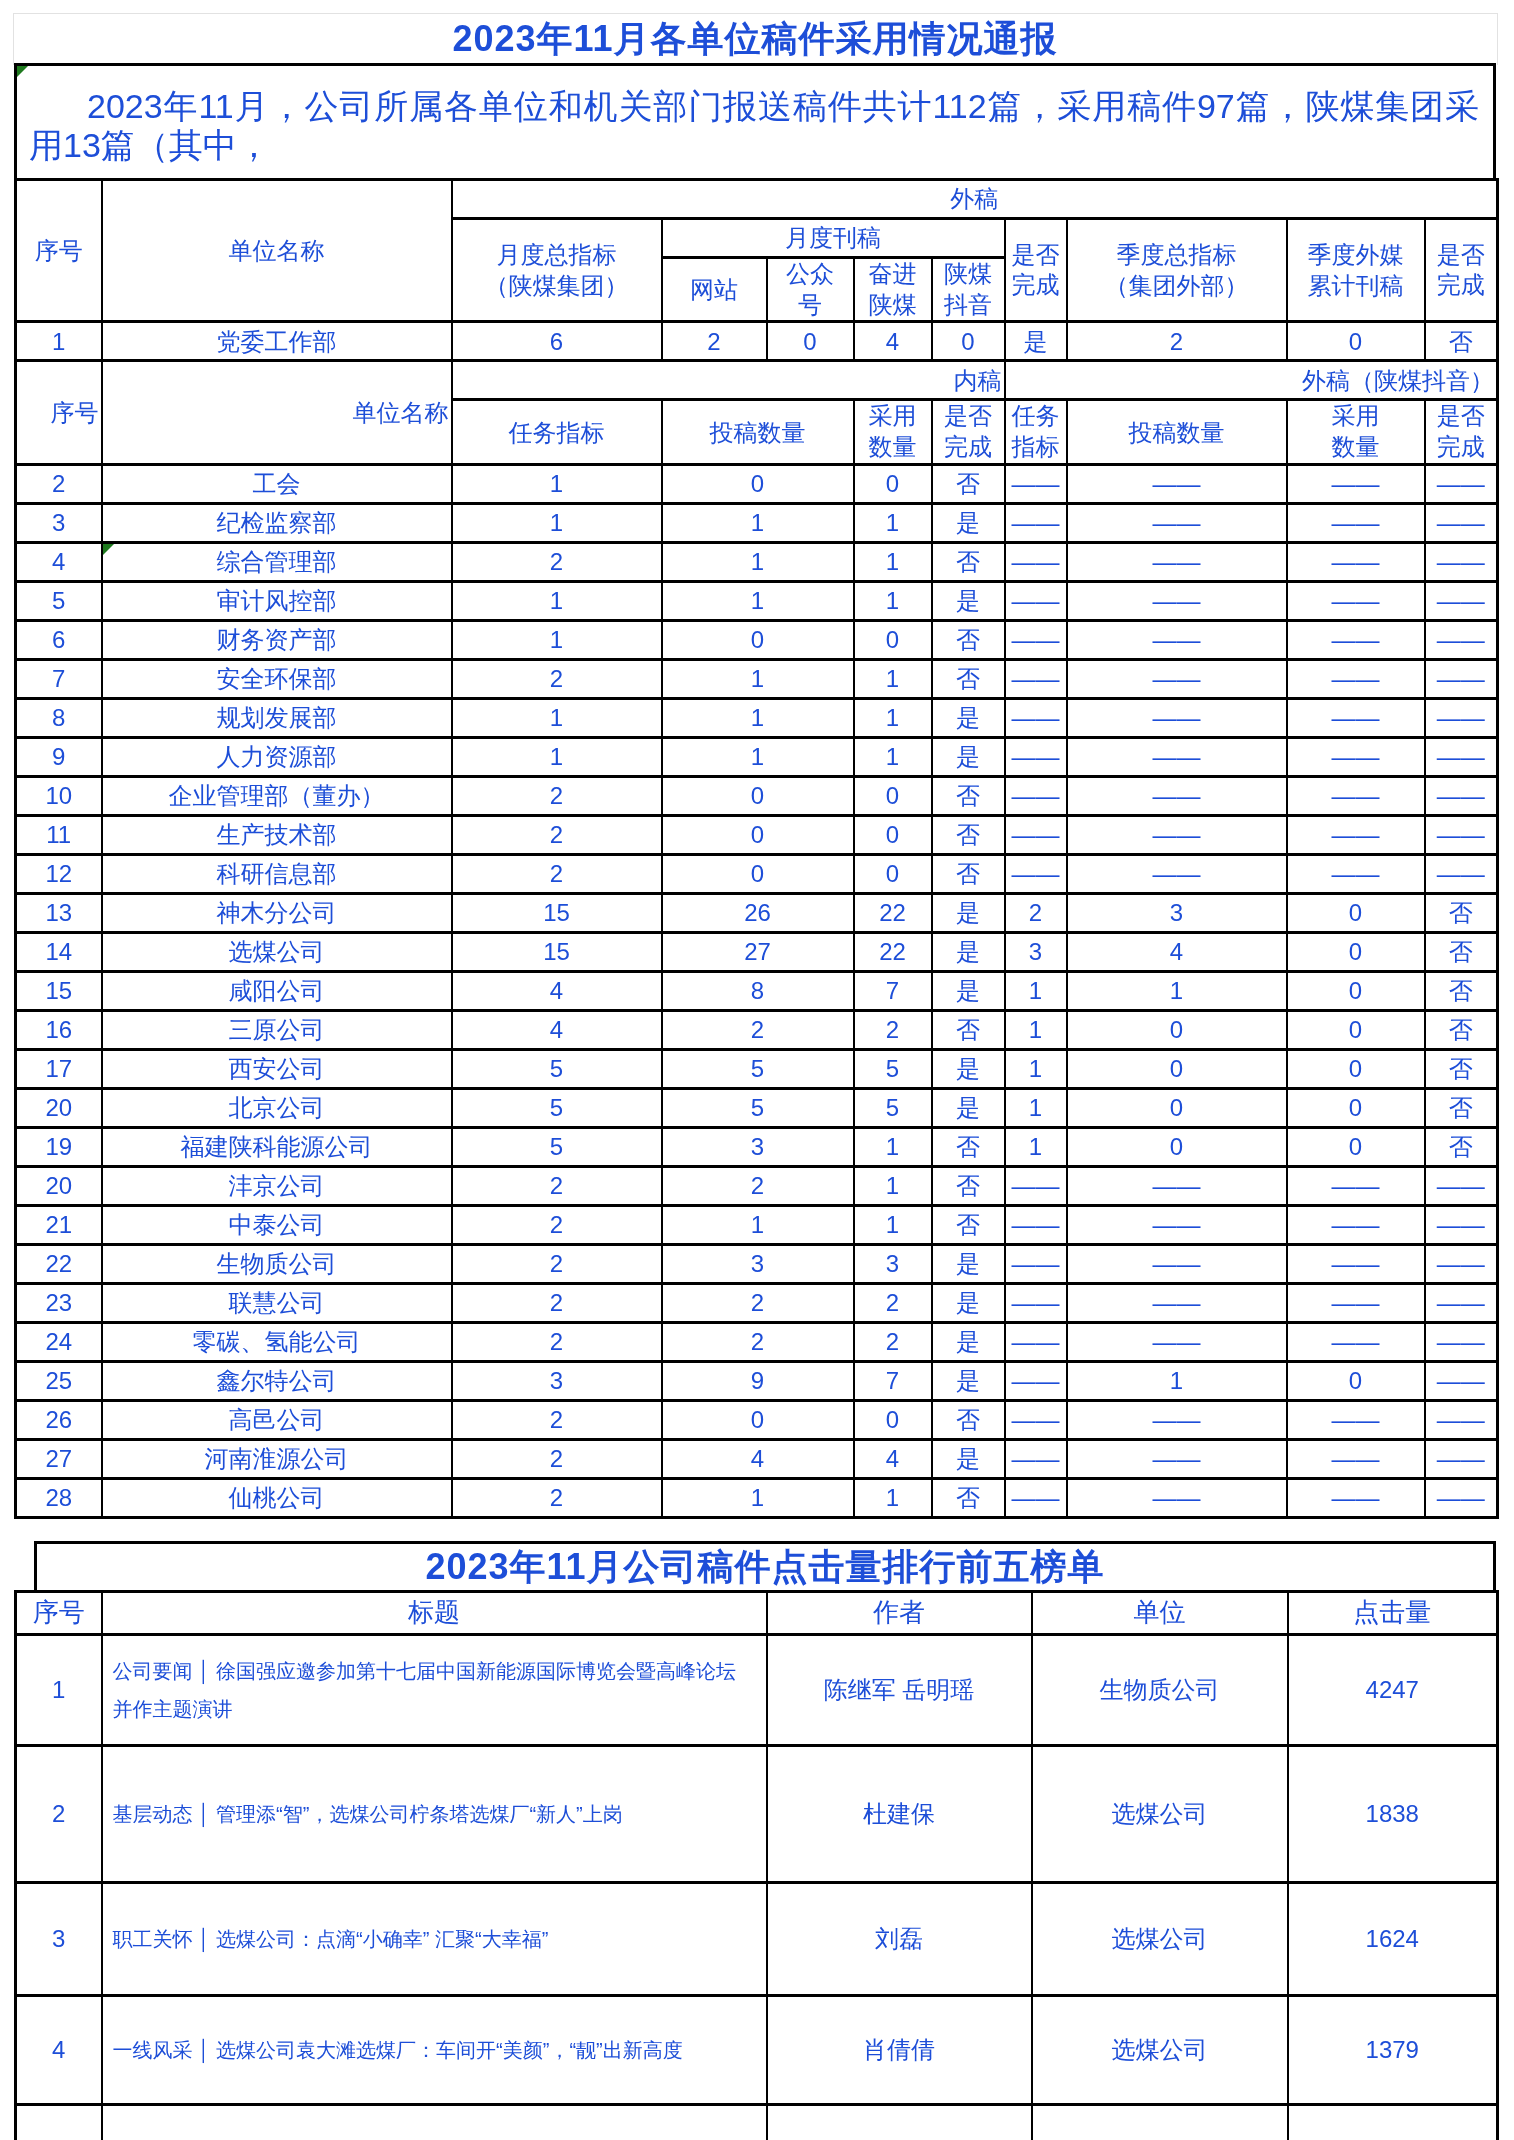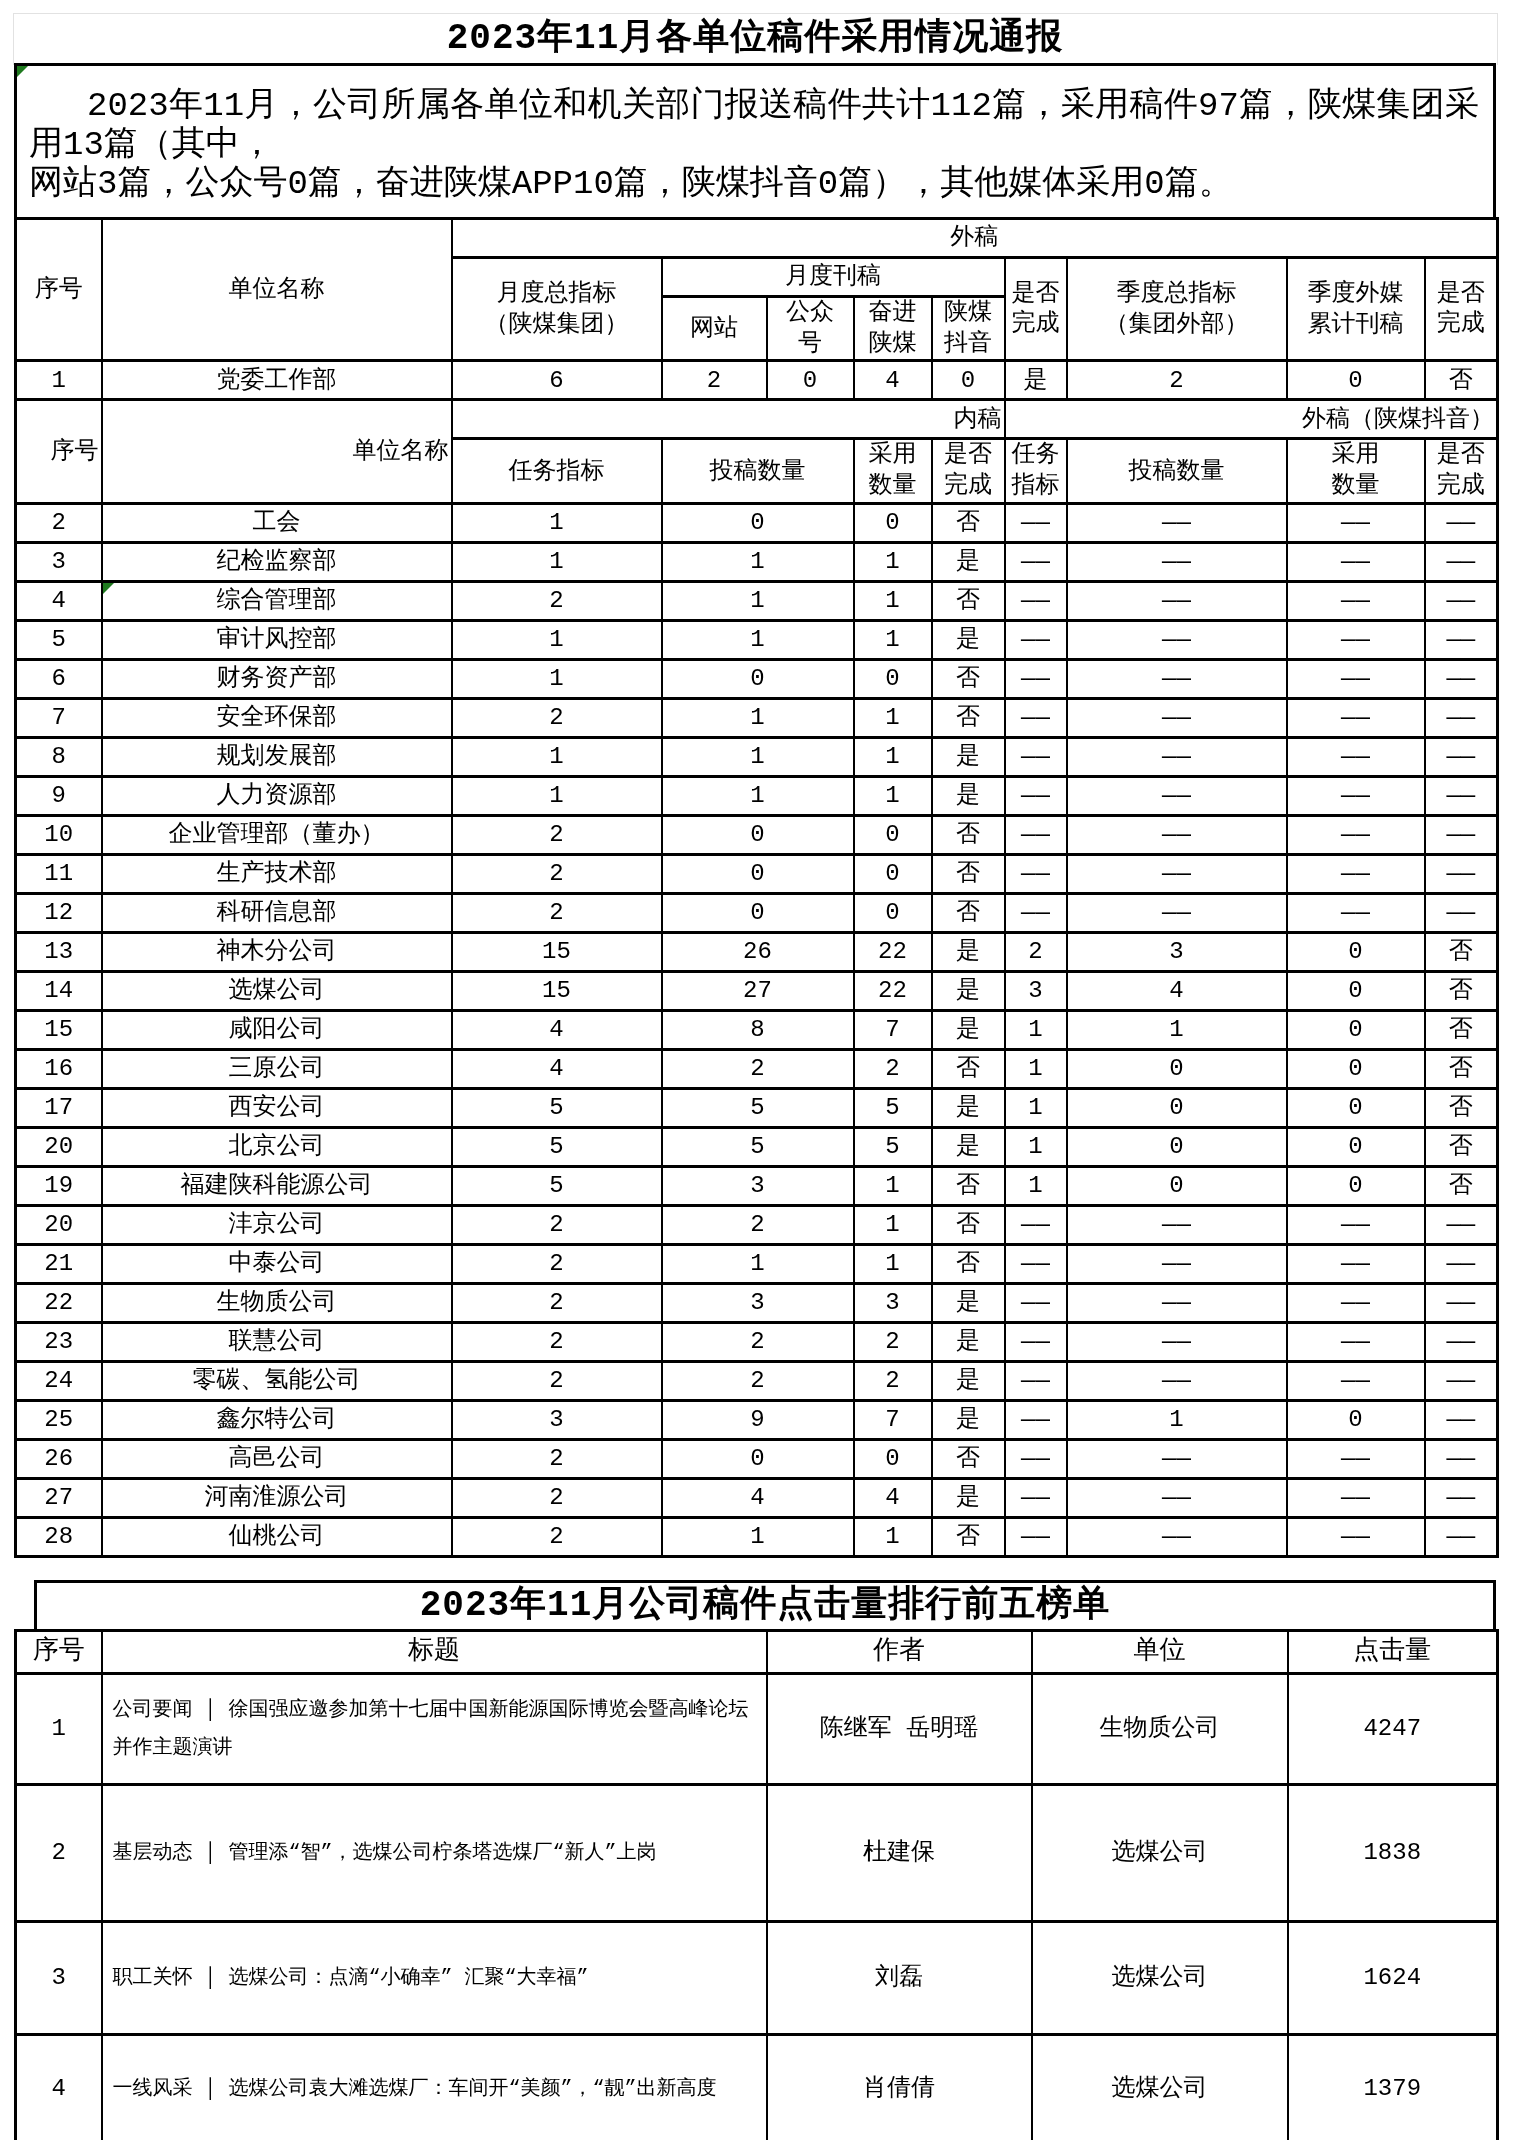--- a/index.html
+++ b/index.html
@@ -1,17 +1,17 @@
 <!DOCTYPE html>
 <html><head>
 <meta charset="utf-8">
 <style>
   html,body{margin:0;padding:0;background:#ffffff;}
   .page{position:relative;width:1514px;height:2140px;background:#fff;overflow:hidden;
-        font-family:Liberation Mono, monospace;color:#000000;}
+        font-family:Liberation Sans, sans-serif;color:#1d4ed8;}
   .edge-h{position:absolute;left:13px;top:13px;width:1484px;height:1px;background:#e2e2e2;}
   .edge-v{position:absolute;left:13px;top:13px;width:1px;height:52px;background:#e2e2e2;}
   .edge-v2{position:absolute;left:1497px;top:13px;width:1px;height:52px;background:#e2e2e2;}
   .content{position:absolute;left:14px;top:14px;width:1482px;}
 
   .title1{height:49px;line-height:49px;text-align:center;font-size:36px;font-weight:bold;letter-spacing:1px;}
 
   .para{position:relative;border:3px solid #000;border-bottom:none;padding:21px 14px 13px 12px;
         font-size:34px;line-height:39px;text-align:justify;}
   .para .line1{text-indent:58px;}
@@ -56,21 +56,20 @@
   <div class="edge-v"></div>
   <div class="edge-v2"></div>
 
   <div class="content">
 
     <div class="title1">2023年11月各单位稿件采用情况通报</div>
 
     <div class="para">
       <span class="tri"></span>
       <div class="line1">2023年11月，公司所属各单位和机关部门报送稿件共计112篇，采用稿件97篇，陕煤集团采用13篇（其中，</div>
-      <div class="line2">网站3篇，公众号0篇，奋进陕煤APP10篇，陕煤抖音0篇），其他媒体采用0篇。</div>
     </div>
 
     <table class="maintbl">
       <colgroup>
         <col style="width:86px">
           <col style="width:350px">
           <col style="width:210px">
         <col style="width:105px">
           <col style="width:87px">
           <col style="width:78px">

